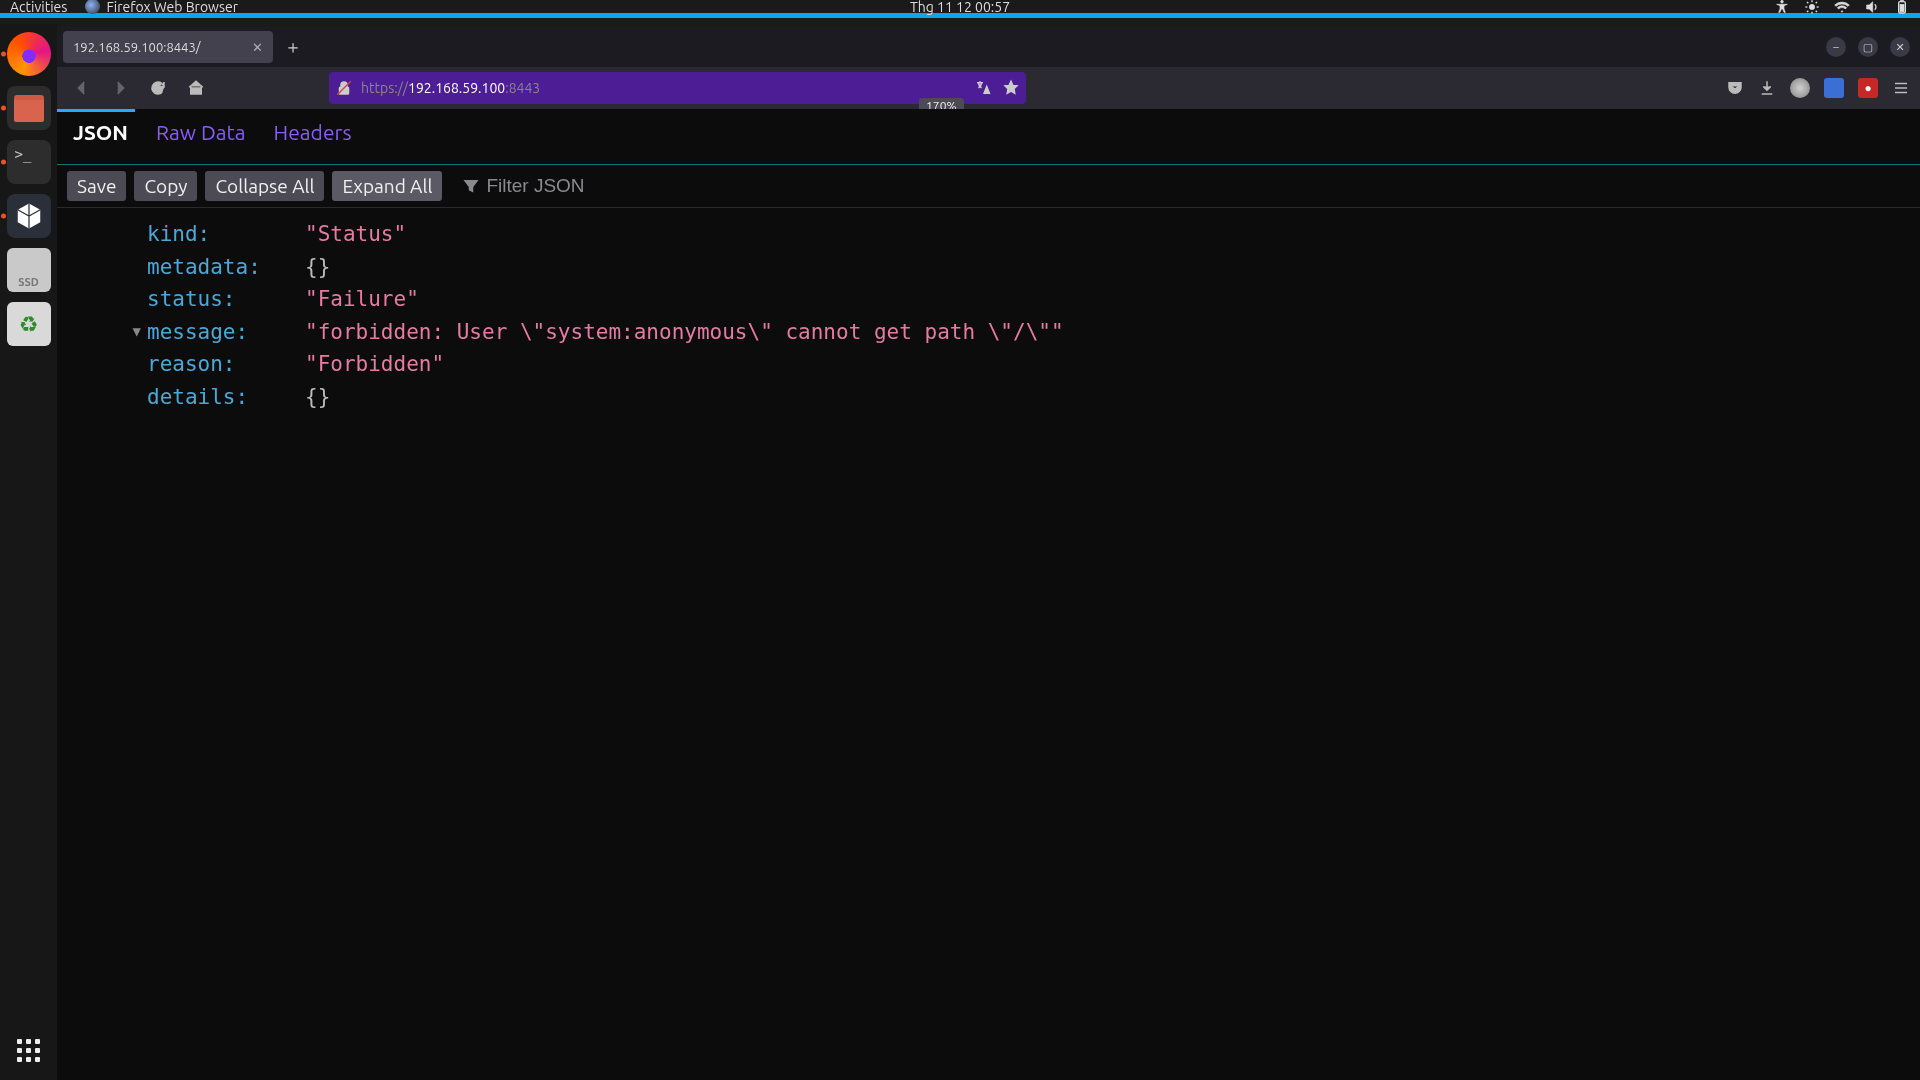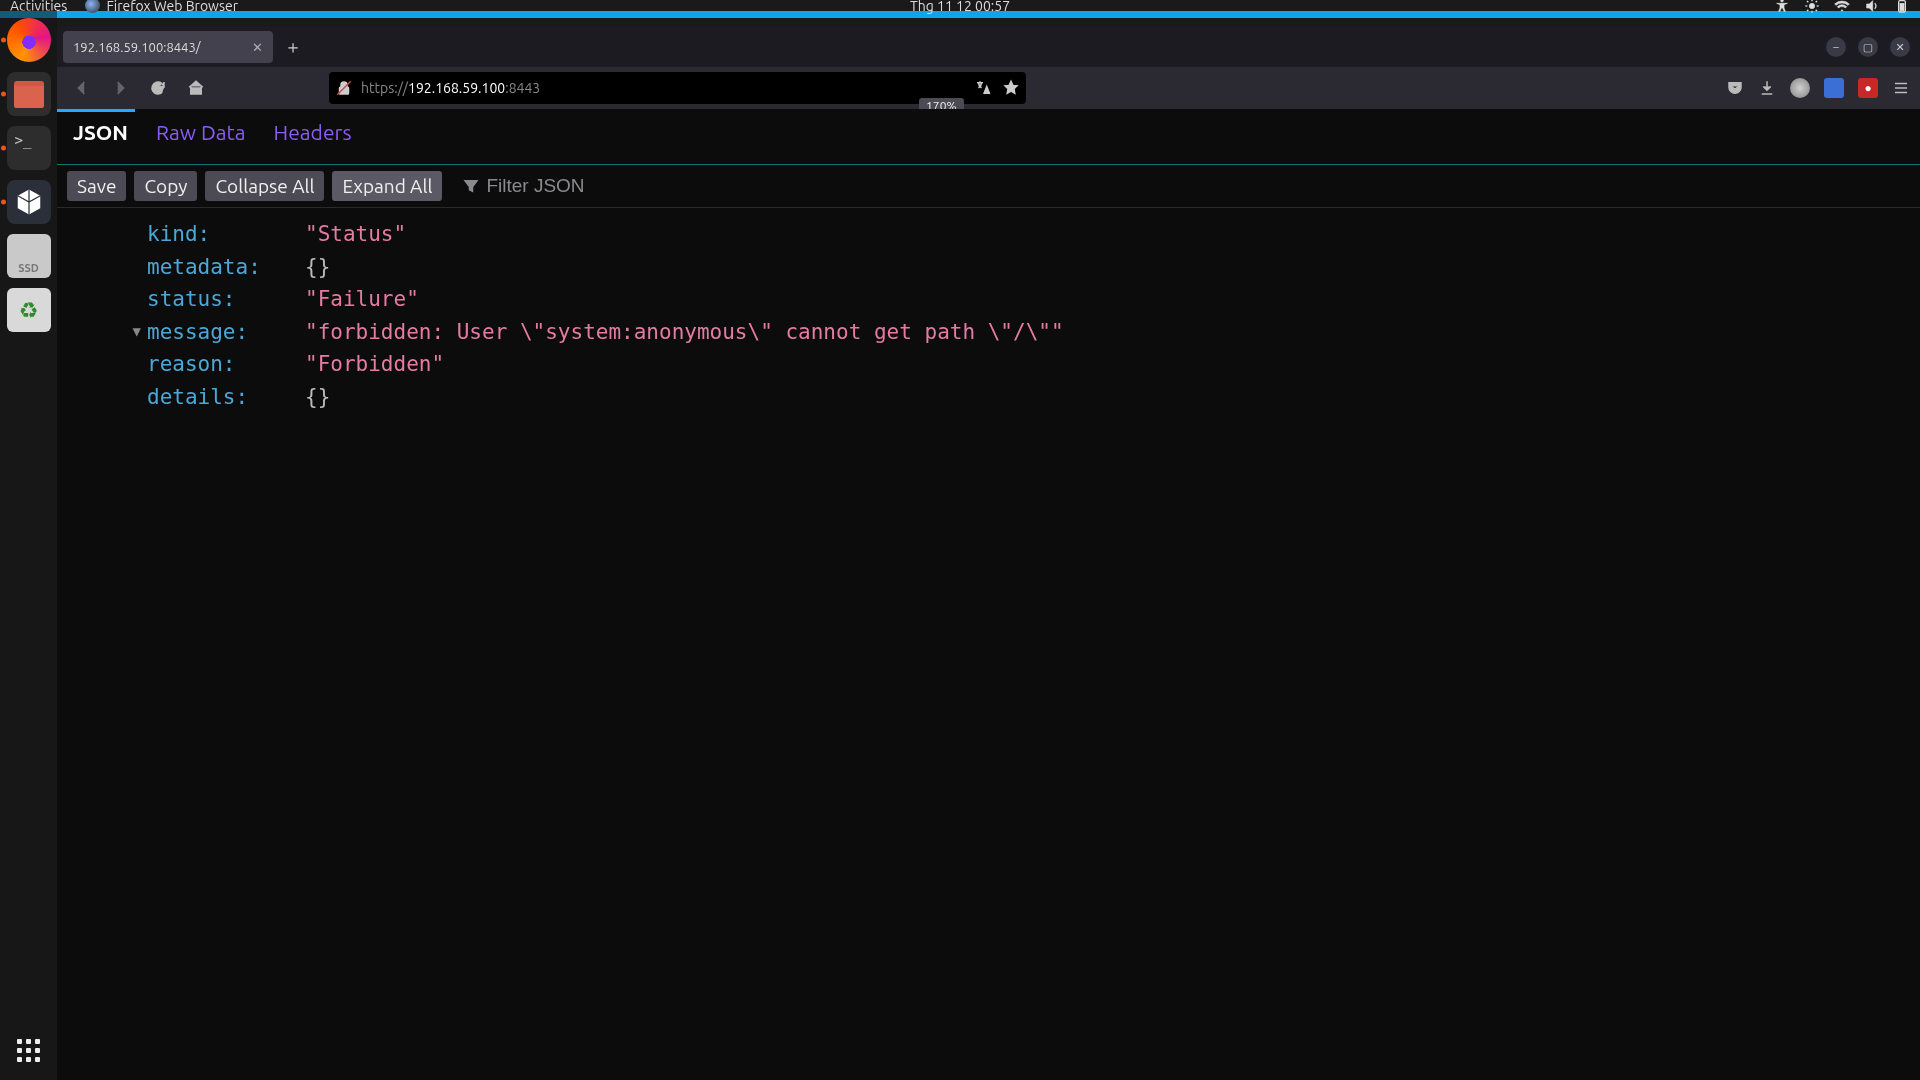--- a/index.html
+++ b/index.html
@@ -1,27 +1,27 @@
 <!DOCTYPE html>
 <html><head>
 <meta charset="utf-8">
 <style>
 * { margin: 0; padding: 0; box-sizing: border-box; }
 html, body { width: 1920px; height: 1080px; overflow: hidden; font-family: "Ubuntu", "Segoe UI", sans-serif; background: #1a1a1a; color: #e8e8e8; }
 
 
-.topbar { height: 18px; background: #1a1a1a; color: #ddd; display: flex; align-items: center; font-size: 14px; padding: 0 10px; border-bottom: 7px solid #0ea5e9; }
+.topbar { height: 18px; background: #1a1a1a; color: #ddd; display: flex; align-items: center; font-size: 14px; padding: 0 10px; border-bottom: 5px solid #0ea5e9; }
 .topbar .left { display: flex; align-items: center; gap: 18px; }
 .topbar .center { position: absolute; left: 50%; transform: translateX(-50%); }
 .topbar .right { margin-left: auto; display: flex; align-items: center; gap: 14px; }
 .topbar svg { width: 16px; height: 16px; fill: #ddd; }
 .fx-logo { width: 15px; height: 15px; border-radius: 50%; background: radial-gradient(circle at 40% 40%, #8ab4f8, #2b2b2b); display:inline-block; flex-shrink:0;}
 
 
-.dock { position: absolute; left: 0; top: 10px; bottom: 0; width: 57px; background: rgba(20,20,20,.5); display: flex; flex-direction: column; align-items: center; padding-top: 8px; gap: 10px; }
+.dock { position: absolute; left: 0; top: 24px; bottom: 0; width: 57px; background: rgba(20,20,20,.5); display: flex; flex-direction: column; align-items: center; padding-top: 8px; gap: 10px; }
 .dock .app { width: 44px; height: 44px; border-radius: 8px; display:flex; align-items:center; justify-content:center; position: relative;}
 .dock .app.active::before { content:""; position:absolute; left:-6px; top:50%; transform:translateY(-50%); width:5px; height:5px; background:#e95420; border-radius:50%; }
 .dock .firefox { background: radial-gradient(circle at 50% 55%, #7f2eff 0%, #7f2eff 20%, transparent 21%), conic-gradient(from 200deg, #ff9500, #ff4f00, #e31587, #ff9500); border-radius:50%;}
 .dock .files { background:#2d2d2d; }
 .dock .files::after { content:""; width:30px; height:22px; background:#d9634c; border-radius:3px 3px 2px 2px; display:block; border-top:5px solid #cd5a44;}
 .dock .term { background:#2d2d2d; position:relative;}
 .dock .term::after{content:">_"; font-family:monospace; color:#ccc; font-size:14px; position:absolute; top:6px; left:8px;}
 .dock .term::before{content:""; position:absolute; inset:7px; background:#111; border-radius:3px;}
 .dock .vbox { background:#2a2f3a; position:relative;}
 .dock .vbox svg{width:30px;height:30px;fill:#fff;}
@@ -40,21 +40,21 @@
 .tab { height:32px; min-width:210px; background:#42414d; border-radius:4px; display:flex; align-items:center; padding:10px 10px; gap:8px; color:#ddd; font-size:13px;}
 .tab .close { margin-left:auto; opacity:.7; }
 .newtab { width:28px; height:28px; display:flex; align-items:center; justify-content:center; color:#ccc; font-size:18px;}
 .win-controls{ margin-left:auto; display:flex; gap:12px; padding-right:10px;}
 .win-controls div{ width:20px; height:20px; border-radius:50%; background:#3a3946; color:#ccc; display:flex; align-items:center; justify-content:center; font-size:11px;}
 
 
 .navbar { height:42px; background:#2b2a33; display:flex; align-items:center; padding:0 10px; gap:8px;}
 .nav-btn { width:30px; height:30px; display:flex; align-items:center; justify-content:center; border-radius:4px; color:#bbb;}
 .nav-btn.disabled{opacity:.4;}
-.urlbar { flex:1; max-width:850px; margin-left:110px; height:32px; background:#000000; border-radius:4px; display:flex; align-items:center; padding:0 6px; gap:8px; color:#ccc; font-size:14px;}
+.urlbar { flex:1; max-width:850px; margin-left:110px; height:32px; background:#4c1d95; border-radius:4px; display:flex; align-items:center; padding:0 6px; gap:8px; color:#ccc; font-size:14px;}
 .urlbar .url-host{color:#fff;}
 .urlbar .url-rest{color:#888;}
 .urlbar .right-chips{margin-left:auto; display:flex; align-items:center; gap:10px;}
 .zoom-badge{background:#4b4a55; color:#eee; border-radius:3px; padding:1px 7px; font-size:12px;margin-top:35px;}
 .nav-spacer{flex:1;}
 .nav-ext{ display:flex; gap:14px; align-items:center; color:#bbb;}
 .nav-ext .ext{ width:20px; height:20px; display:flex; align-items:center; justify-content:center; border-radius:3px; font-size:12px;}
 .ext.gt{background:#3b6fd6;color:#fff;}
 .ext.red{background:#c62828;color:#fff;}
 

